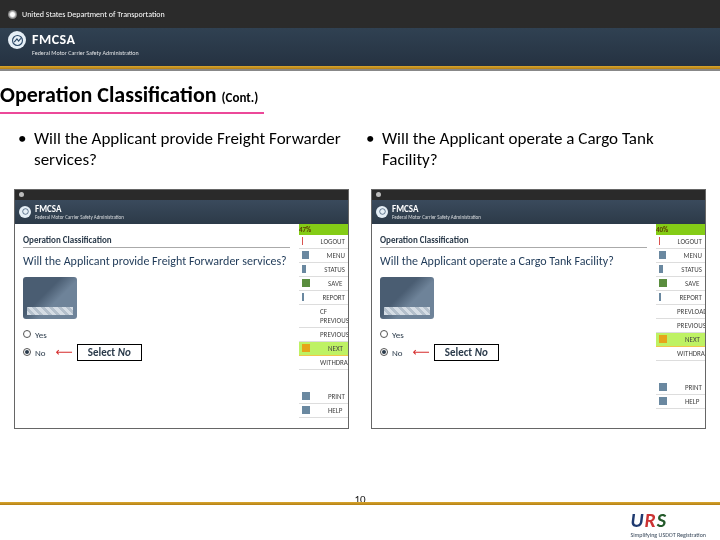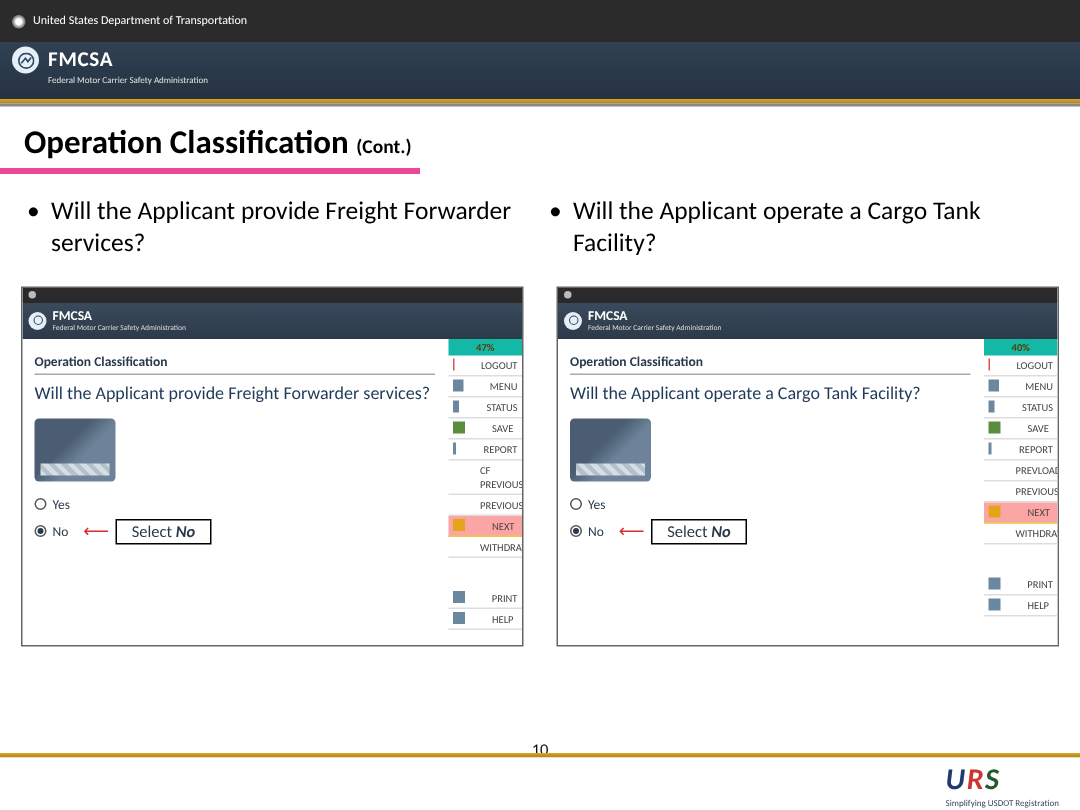--- a/index.html
+++ b/index.html
@@ -43,22 +43,22 @@
   .brand-logo svg { width:11px; height:11px; }
   .brand-text { display:flex; flex-direction:column; }
   .brand-name { font-weight: bold; font-size: 14px; letter-spacing: .5px; }
   .brand-sub { font-size: 6px; opacity:.85; margin-top:1px;}
   .gold-line { height: 3px; background: linear-gradient(#d9a62e,#b37f14); }
   .silver-line { height: 2px; background: #888; }
 
   .slide-title {
     font-size: 22px;
     font-weight: bold;
-    padding: 10px 6px 4px 16px;
-    border-bottom: 4px solid #ec4899;
+    padding: 10px 6px 4px 0;
+    border-bottom: 2px solid #ec4899;
     display: inline-block;
     margin-left: 0;
     text-align: right;
   }
   .slide-title .cont { font-size: 13px; font-weight: bold; }
 
   .bullets {
     display: flex;
     padding: 14px 20px 8px 34px;
     gap: 30px;
@@ -103,29 +103,29 @@
     top: 34px; left: 0; right: 50px; bottom: 0;
     padding: 6px 8px;
   }
   .mini-menu {
     position: absolute;
     top: 34px; right: 0; width: 50px; bottom: 0;
     background: #fff;
     border-left: 1px solid #fff;
   }
   .mini-menu .pct {
-    background:#14b8a6; color:#5a3c00; font-size:7px; font-weight:bold;
-    text-align:center; padding:1px 0;
+    background:#84cc16; color:#5a3c00; font-size:7px; font-weight:bold;
+    text-align:left; padding:1px 0;
   }
   .mitem {
     display:flex; align-items:center; gap:18px;
     padding: 2px 3px; font-size:7px; color:#444;
     border-bottom: 1px solid #ddd;
   }
-  .mitem.hl { background:#fca5a5; border-color:#f1c74a;}
+  .mitem.hl { background:#bef264; border-color:#f1c74a;}
   .mitem .mic { width:8px;height:8px; background:#6a88a0; display:inline-block;}
   .mitem.lo .mic{background:#d9534f;}
   .mitem.save .mic{background:#5a8d3e;}
   .mitem.next .mic{background:#e6a519;}
   .mitem.with .mic{background:#d97e1d;}
 
   .sect-title {
     font-weight: bold; font-size: 9px; margin: 4px 0 2px 0; color:#2a3a4a; border-bottom:1px solid #aaa; padding-bottom:2px;
   }
   .mini-q {
@@ -148,21 +148,21 @@
   .opt { display:flex; align-items:center; gap:4px; font-size:9px; color:#2a3a4a;}
   .radio {
     width:8px;height:8px;border:1px solid #555;border-radius:50%;display:inline-block;
   }
   .radio.sel::after{content:"";display:block;width:4px;height:4px;background:#2a3a4a;border-radius:50%;margin:1px;}
   .arrow {
     color:#d62f2f; font-size:12px; margin-left:6px;
   }
   .callout {
     border:1px solid #000; padding:1px 10px; font-size:11px; background:#fff;
-    font-weight: 400;
+    font-weight: 700;
   }
   .callout b{font-style:italic;}
 
   .pg {
     position:absolute; left:0; right:0; bottom:34px; text-align:center;
     font-size:11px; color:#111;
   }
   .foot {
     position:absolute; left:0; right:0; bottom:0; height:38px;
   }

